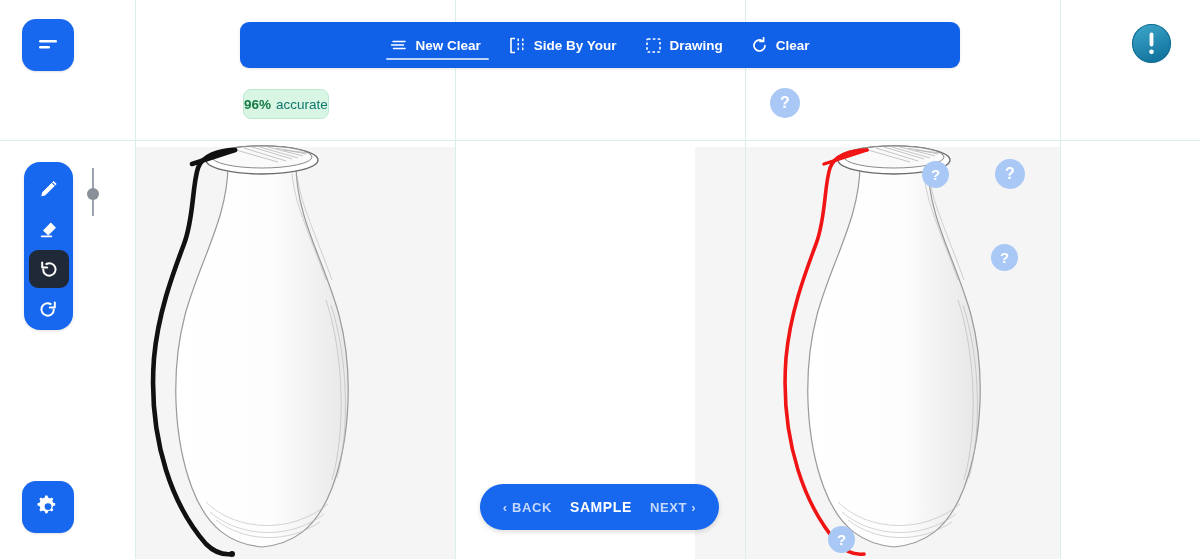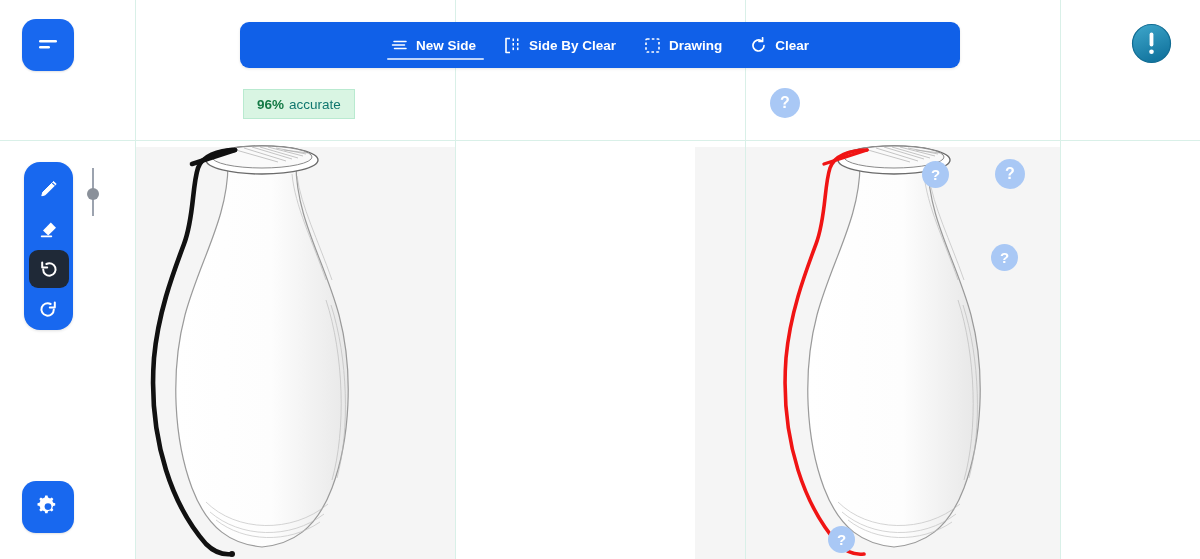--- a/index.html
+++ b/index.html
@@ -67,22 +67,22 @@
   .tool.selected { background: #1f2937; }
 
   
   .vslider { position: absolute; left: 86px; top: 168px; width: 14px; height: 48px; cursor: pointer; }
   .vslider .track { position: absolute; left: 6px; top: 0; width: 2px; height: 48px; background: #9ca3af; }
   .vslider .thumb { position: absolute; left: 1px; top: 20px; width: 12px; height: 12px; border-radius: 50%; background: #8a9099; }
 
   
   .accuracy {
     position: absolute; left: 243px; top: 89px; height: 30px;
-    background: #d9f5e3; border: 1px solid #b9ead0; border-radius: 0;
-    display: flex; align-items: center; gap: 5px; padding: 0 13px;
+    background: #d9f5e3; border: 1px solid #b9ead0; border-radius: 8px;
+    display: flex; align-items: center; gap: 5px; padding: 0 0;
     font-size: 13.5px;
   }
   .accuracy .pct { color: #157a46; font-weight: bold; }
   .accuracy .lbl { color: #0f766e; }
 
   
   .navpill {
     position: absolute; left: 480px; top: 484px; width: 239px; height: 46px;
     background: #1868ef; border-radius: 23px;
     display: flex; align-items: center; justify-content: center; gap: 18px;
@@ -221,39 +221,39 @@
     <div class="tab active">
       <span class="ico">
         <svg width="17" height="14" viewBox="0 0 17 14">
           <g stroke="#ffffff" stroke-width="1.5" stroke-linecap="round">
             <path d="M3 3.5 L15 3.5"></path>
               <path d="M1.5 7 L13.5 7"></path>
               <path d="M3.5 10.5 L15 10.5"></path>
           </g>
         </svg>
       </span>
-      <span>New Side</span>
+      <span>New Clear</span>
     </div>
 
 
     <div class="tab">
       <span class="ico">
         <svg width="17" height="17" viewBox="0 0 17 17">
           <path d="M6 1.5 L2 1.5 L2 15.5 L6 15.5" fill="none" stroke="#ffffff" stroke-width="1.6" stroke-linejoin="round"></path>
           <g fill="#ffffff">
             <rect x="8.5" y="1.5" width="1.5" height="2.6"></rect>
               <rect x="8.5" y="6" width="1.5" height="2.6"></rect>
             <rect x="8.5" y="10.5" width="1.5" height="2.6"></rect>
             <rect x="13" y="1.5" width="1.5" height="2.6"></rect>
               <rect x="13" y="6" width="1.5" height="2.6"></rect>
             <rect x="13" y="10.5" width="1.5" height="2.6"></rect>
           </g>
         </svg>
       </span>
-      <span>Side By Clear</span>
+      <span>Side By Your</span>
     </div>
 
     <div class="tab">
       <span class="ico">
         <svg width="17" height="17" viewBox="0 0 17 17">
           <rect x="2" y="2" width="13" height="13" rx="1" fill="none" stroke="#ffffff" stroke-width="1.6" stroke-dasharray="2.6 2.2"></rect>
         </svg>
       </span>
       <span>Drawing</span>
     </div>
@@ -324,14 +324,19 @@
       <path fill="#ffffff" d="M12 2.6 l2.1 .9 1.7-1.1 1.6 1.6-1.1 1.7 .9 2.1 2 .5v2.3l-2 .5-.9 2.1 1.1 1.7-1.6 1.6-1.7-1.1-2.1 .9-.5 2h-2.3l-.5-2-2.1-.9-1.7 1.1-1.6-1.6 1.1-1.7-.9-2.1-2-.5V8.3l2-.5 .9-2.1-1.1-1.7 1.6-1.6 1.7 1.1 2.1-.9 .5-2h2.3z"></path>
       <circle cx="12" cy="11.6" r="3.4" fill="#1868ef"></circle>
     </svg>
   </div>
 
   <div class="accuracy">
     <span class="pct">96%</span>
     <span class="lbl">accurate</span>
   </div>
 
+  <div class="navpill">
+    <span class="nv">‹ BACK</span>
+    <span class="nv cur">SAMPLE</span>
+    <span class="nv">NEXT ›</span>
+  </div>
 
 </div>
 
 </body></html>

